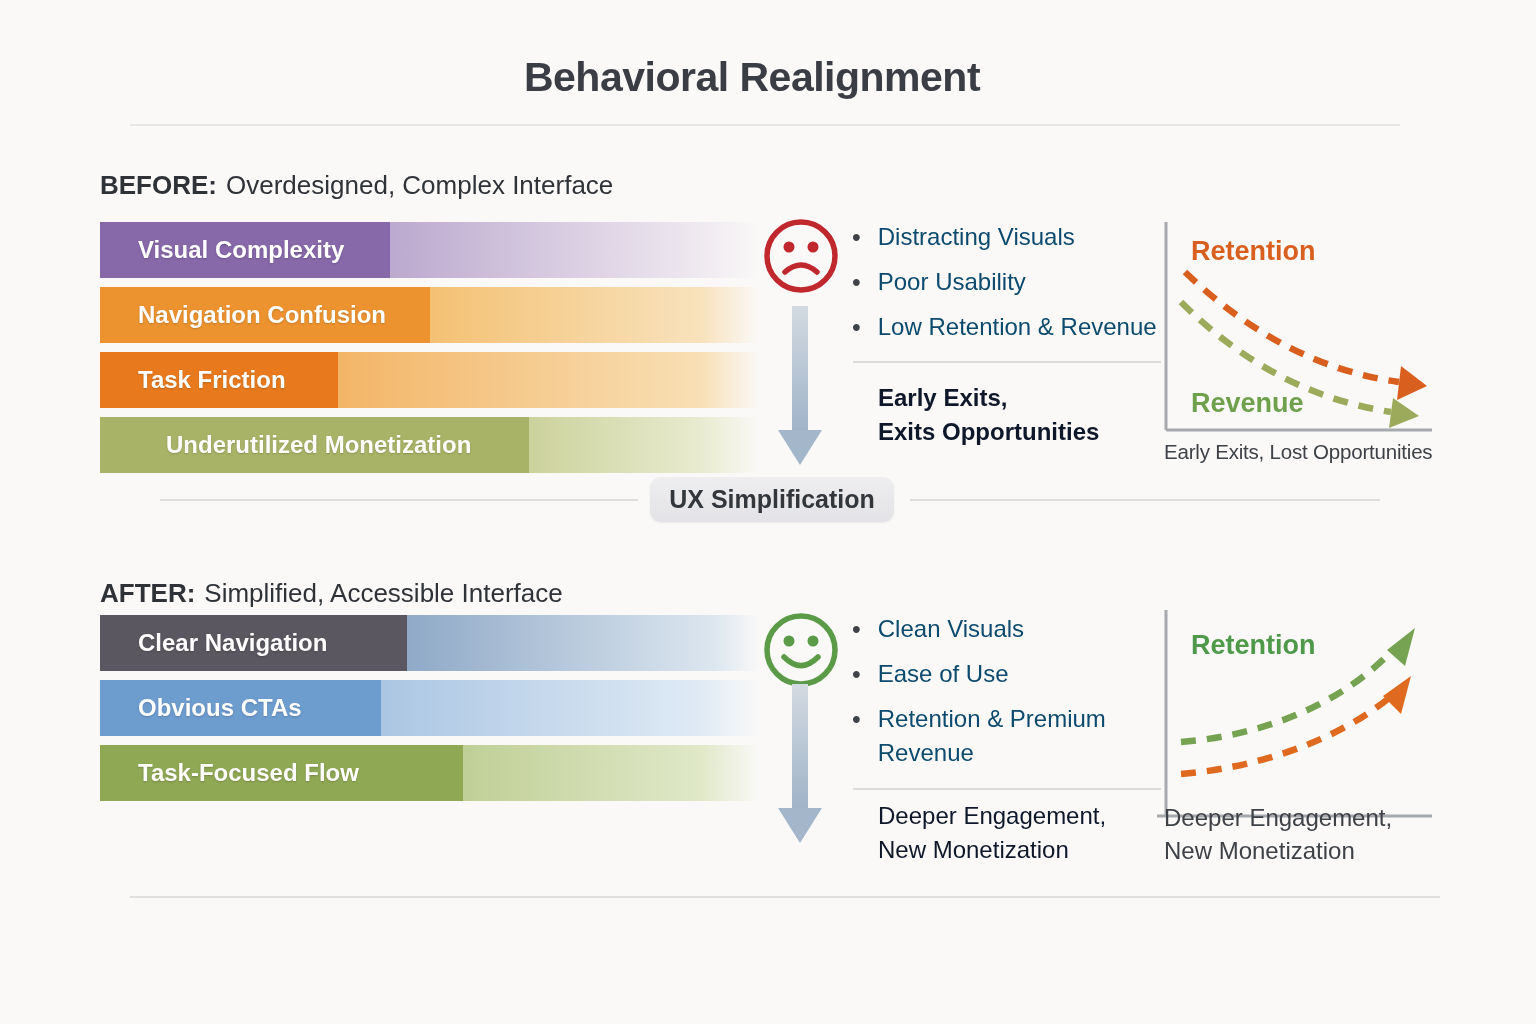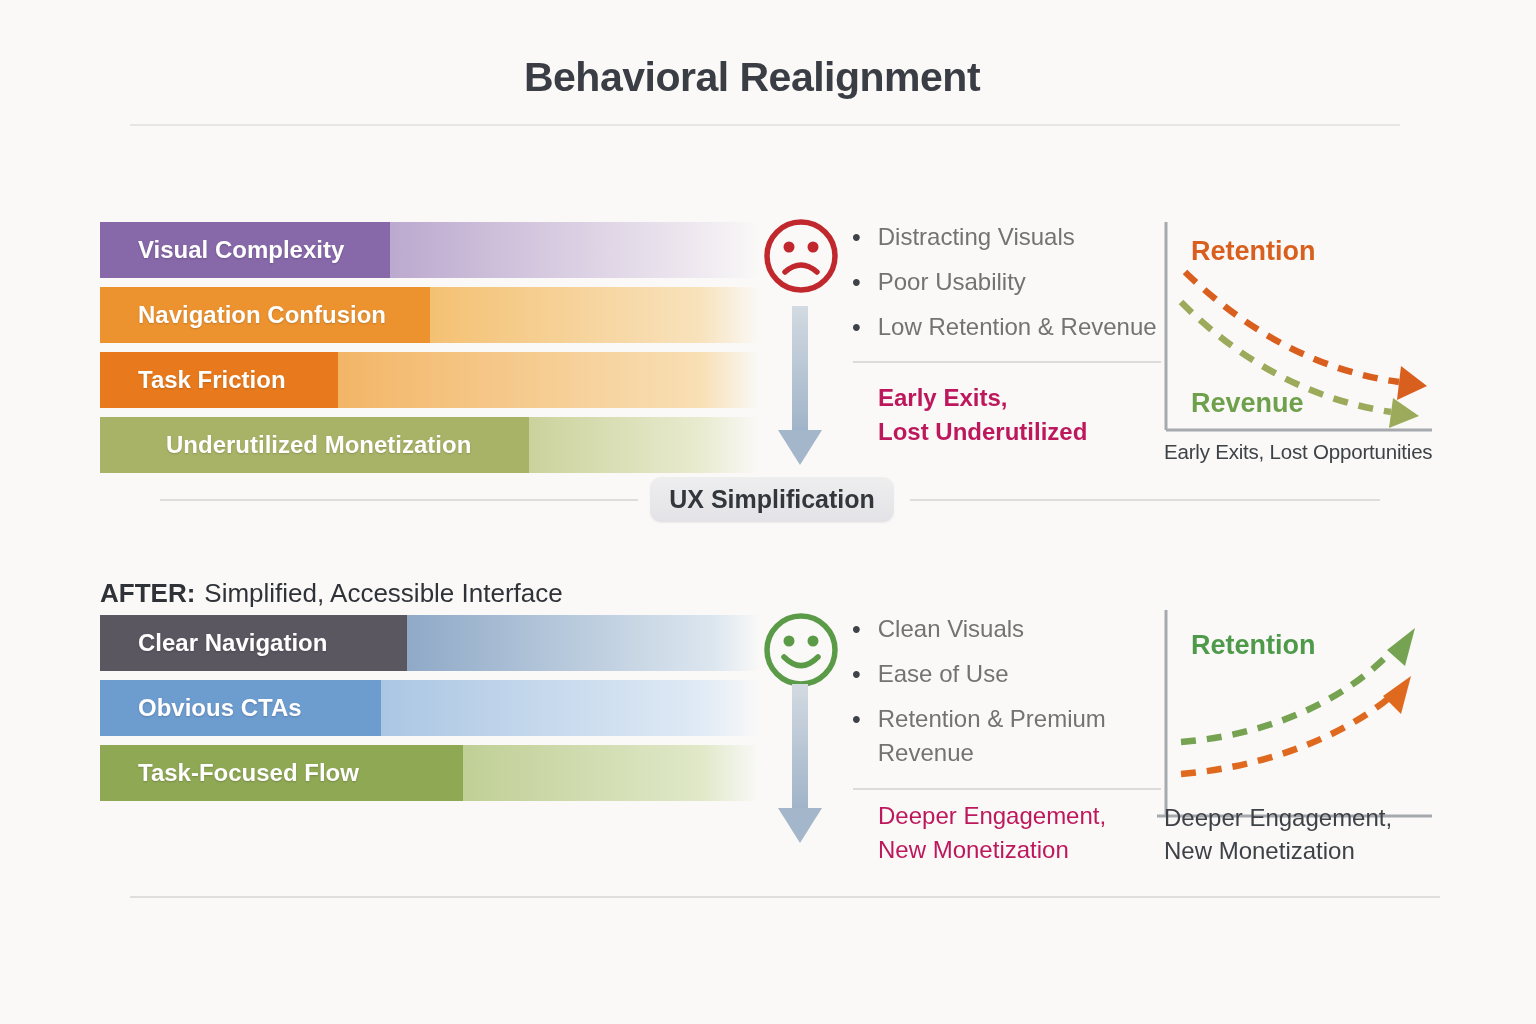--- a/index.html
+++ b/index.html
@@ -31,27 +31,27 @@
 
   .flow-arrow{position:absolute;left:777px;width:46px;height:160px;}
   .flow-arrow-before{top:306px;}
   .flow-arrow-after{top:684px;}
 
   .bullets{position:absolute;left:852px;margin:0;padding:0;list-style:none;width:320px;}
   .bullets-before{top:220px;}
   .bullets-after{top:612px;width:292px;}
   .bullets li{display:flex;margin-bottom:11px;}
   .dot{color:#3F4348;font-size:25px;line-height:34px;margin-right:17px;}
-  .bullet-text{font-size:24px;line-height:34px;color:#737373;}
+  .bullet-text{font-size:24px;line-height:34px;color:#0c4a6e;}
 
   .small-rule{position:absolute;left:853px;width:308px;height:1.5px;background:#DCDBDA;}
   .small-rule-before{top:361px;}
   .small-rule-after{top:788px;}
 
-  .outcome{position:absolute;left:878px;font-size:24px;color:#be185d;line-height:34px;}
+  .outcome{position:absolute;left:878px;font-size:24px;color:#0f172a;line-height:34px;}
   .outcome-before{top:381px;font-weight:600;}
   .outcome-after{top:799px;font-weight:400;}
 
   .mini-chart{position:absolute;left:1155px;}
   .chart-before{top:214px;width:285px;height:230px;}
   .chart-after{top:602px;width:285px;height:228px;}
   .chart-label{font-size:27px;font-weight:600;}
 
   .chart-caption{position:absolute;left:1164px;color:#3E4247;}
   .caption-before{top:440px;font-size:20.5px;white-space:nowrap;letter-spacing:-0.2px;}
@@ -66,20 +66,23 @@
         font-size:25px;font-weight:700;color:#33373C;}
 </style>
 </head>
 <body>
 
 <div class="canvas">
 
   <div class="title">Behavioral Realignment</div>
   <div class="rule rule-top"></div>
 
+  <div class="section-heading heading-before">
+    <span class="prefix">BEFORE:</span><span class="rest">Overdesigned, Complex Interface</span>
+  </div>
 
   <div id="before-bars" class="bars bars-before">
       <div class="bar" style="background: linear-gradient(90deg, rgb(135, 104, 169) 0%, rgb(135, 104, 169) 44%, rgb(188, 169, 207) 44%, rgb(239, 233, 240) 91%, rgba(250, 249, 248, 0) 100%);">
         <span class="bar-label">Visual Complexity</span>
       </div>
       <div class="bar" style="background: linear-gradient(90deg, rgb(236, 147, 48) 0%, rgb(236, 147, 48) 50%, rgb(244, 193, 115) 50%, rgb(248, 226, 188) 91%, rgba(250, 249, 248, 0) 100%);">
         <span class="bar-label">Navigation Confusion</span>
       </div>
       <div class="bar" style="background: linear-gradient(90deg, rgb(232, 122, 29) 0%, rgb(232, 122, 29) 36%, rgb(243, 181, 103) 36%, rgb(248, 223, 180) 91%, rgba(250, 249, 248, 0) 100%);">
         <span class="bar-label">Task Friction</span>
@@ -117,21 +120,21 @@
         <span class="bullet-text">Poor Usability</span>
       </li>
       <li>
         <span class="dot">•</span>
         <span class="bullet-text">Low Retention &amp; Revenue</span>
       </li>
     </ul>
   <div class="small-rule small-rule-before"></div>
   <div class="outcome outcome-before">
     <div>Early Exits,</div>
-    <div>Lost Underutilized</div>
+    <div>Exits Opportunities</div>
   </div>
 
   <svg class="mini-chart chart-before" viewBox="0 0 285 230">
     <line x1="11" y1="8" x2="11" y2="216" stroke="#A6A9AE" stroke-width="3"></line>
     <line x1="11" y1="216" x2="277" y2="216" stroke="#A6A9AE" stroke-width="3"></line>
     <text id="before-ret-label" class="chart-label" x="36" y="46" fill="#D95F1E">Retention</text>
     <path id="before-ret-curve" d="M 30 58 Q 128 152 244 168" fill="none" stroke-width="6.5" stroke-dasharray="15 11" stroke="#D95F1E"></path>
     <polygon id="before-ret-arrow" points="272,172 246,152 242,186" fill="#D95F1E"></polygon>
     <path id="before-rev-curve" d="M 26 88 Q 118 180 236 198" fill="none" stroke-width="6.5" stroke-dasharray="15 11" stroke="#9BAA5B"></path>
     <polygon id="before-rev-arrow" points="264,202 238,184 234,214" fill="#9BAA5B"></polygon>

